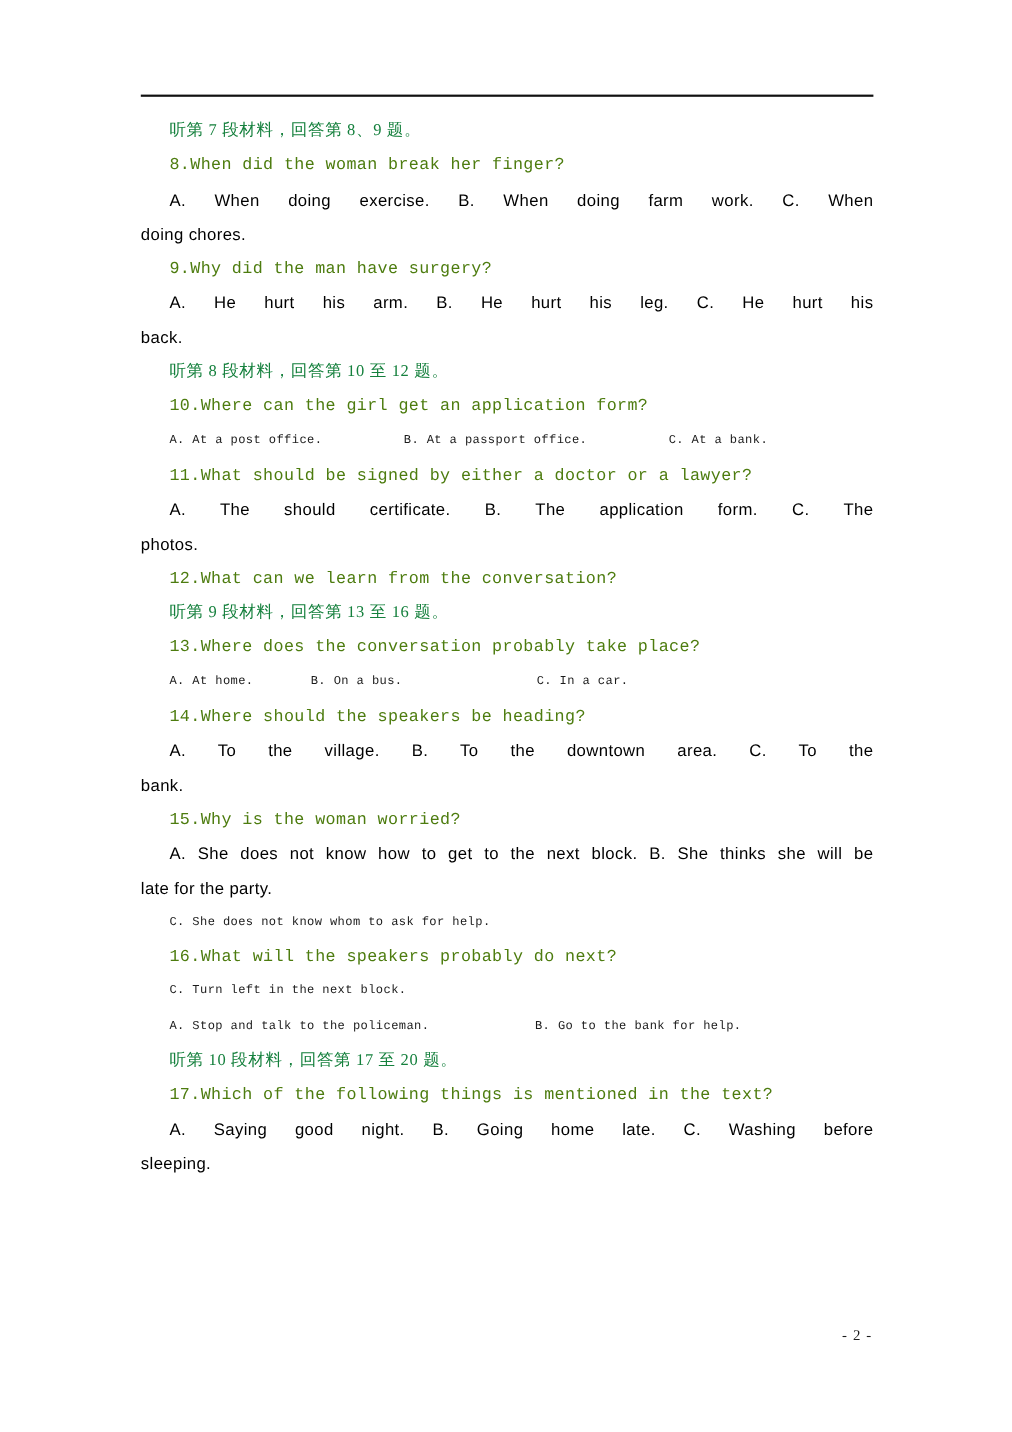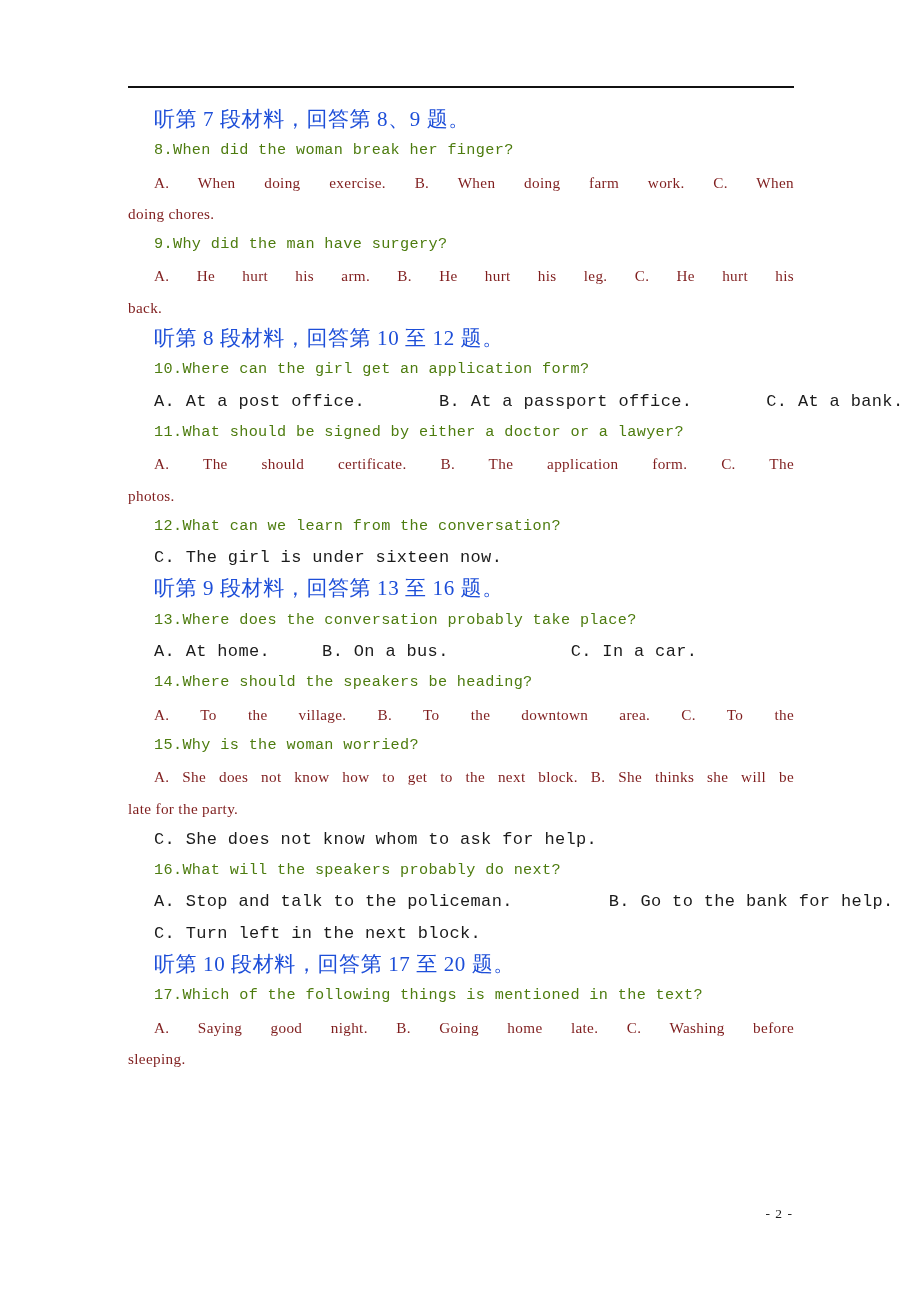--- a/index.html
+++ b/index.html
@@ -41,64 +41,64 @@
     position: absolute;
     left: 128px;
     top: 104px;
     width: 666px;
   }
 
   
   .cn {
     margin: 0;
     font-family: "Liberation Serif", "DejaVu Serif", serif;
-    font-size: 21px;
+    font-size: 15px;
     line-height: 31.3px;
     text-indent: 26px;
     letter-spacing: 0.6px;
-    color: #1d4ed8;
+    color: #15803d;
     white-space: nowrap;
   }
 
   
   .q {
     margin: 0;
     font-family: "Liberation Mono", "DejaVu Sans Mono", monospace;
     font-size: 15.2px;
     line-height: 31.3px;
     text-indent: 26px;
     letter-spacing: 0.35px;
     color: #4d7c0f;
     white-space: nowrap;
   }
 
   
   .opts1 {
     margin: 0;
     font-family: "Liberation Mono", "DejaVu Sans Mono", monospace;
-    font-size: 17px;
+    font-size: 11px;
     line-height: 31.3px;
     letter-spacing: 0.35px;
     color: #1b1b1b;
     text-indent: 26px;
     white-space: nowrap;
   }
   .opts1 .gap-sm  { display:inline-block; width: 52px; }
   .opts1 .gap-md  { display:inline-block; width: 74px; }
   .opts1 .gap-lg  { display:inline-block; width: 96px; }
   .opts1 .gap-xl  { display:inline-block; width: 122px; }
 
   
   .optsw {
     margin: 0;
-    font-family: Liberation Serif, serif;
+    font-family: Liberation Sans, sans-serif;
     font-size: 15.2px;
     line-height: 31.3px;
     letter-spacing: 0.35px;
-    color: #7f1d1d;
+    color: #000000;
   }
   .optsw .row1 {
     display: block;
     text-indent: 26px;
     text-align: justify;
     text-align-last: justify;
     white-space: normal;
   }
   .optsw .row2 {
     display: block;
@@ -152,48 +152,48 @@
     <p class="q">11.What should be signed by either a doctor or a lawyer?</p>
 
     <div class="optsw">
       <span class="row1"><span>A. The should certificate.</span> <span>B. The application form.</span> <span>C.</span> <span>The</span></span>
       <span class="row2">photos.</span>
     </div>
 
     <p class="q">12.What can we learn from the conversation?</p>
 
 
-    <p class="opts1">C. The girl is under sixteen now.</p>
 
     <p class="cn">听第 9 段材料，回答第 13 至 16 题。</p>
 
     <p class="q">13.Where does the conversation probably take place?</p>
 
     <p class="opts1"><span>A. At home.</span><span class="gap-sm"></span><span>B. On a bus.</span><span class="gap-xl"></span><span>C. In a car.</span></p>
 
     <p class="q">14.Where should the speakers be heading?</p>
 
     <div class="optsw">
       <span class="row1"><span>A. To the village.</span> <span>B. To the downtown area.</span> <span>C.</span> <span>To</span> <span>the</span></span>
+      <span class="row2">bank.</span>
     </div>
 
     <p class="q">15.Why is the woman worried?</p>
 
     <div class="optsw">
       <span class="row1"><span>A. She does not know how to get to the next block.</span> <span>B. She thinks she will be</span></span>
       <span class="row2">late for the party.</span>
     </div>
 
     <p class="opts1">C. She does not know whom to ask for help.</p>
 
     <p class="q">16.What will the speakers probably do next?</p>
 
+    <p class="opts1">C. Turn left in the next block.</p>
+
     <p class="opts1"><span>A. Stop and talk to the policeman.</span><span class="gap-lg"></span><span>B. Go to the bank for help.</span></p>
-
-    <p class="opts1">C. Turn left in the next block.</p>
 
     <p class="cn">听第 10 段材料，回答第 17 至 20 题。</p>
 
     <p class="q">17.Which of the following things is mentioned in the text?</p>
 
     <div class="optsw">
       <span class="row1"><span>A. Saying good night.</span> <span>B. Going home late.</span> <span>C. Washing before</span></span>
       <span class="row2">sleeping.</span>
     </div>
 

